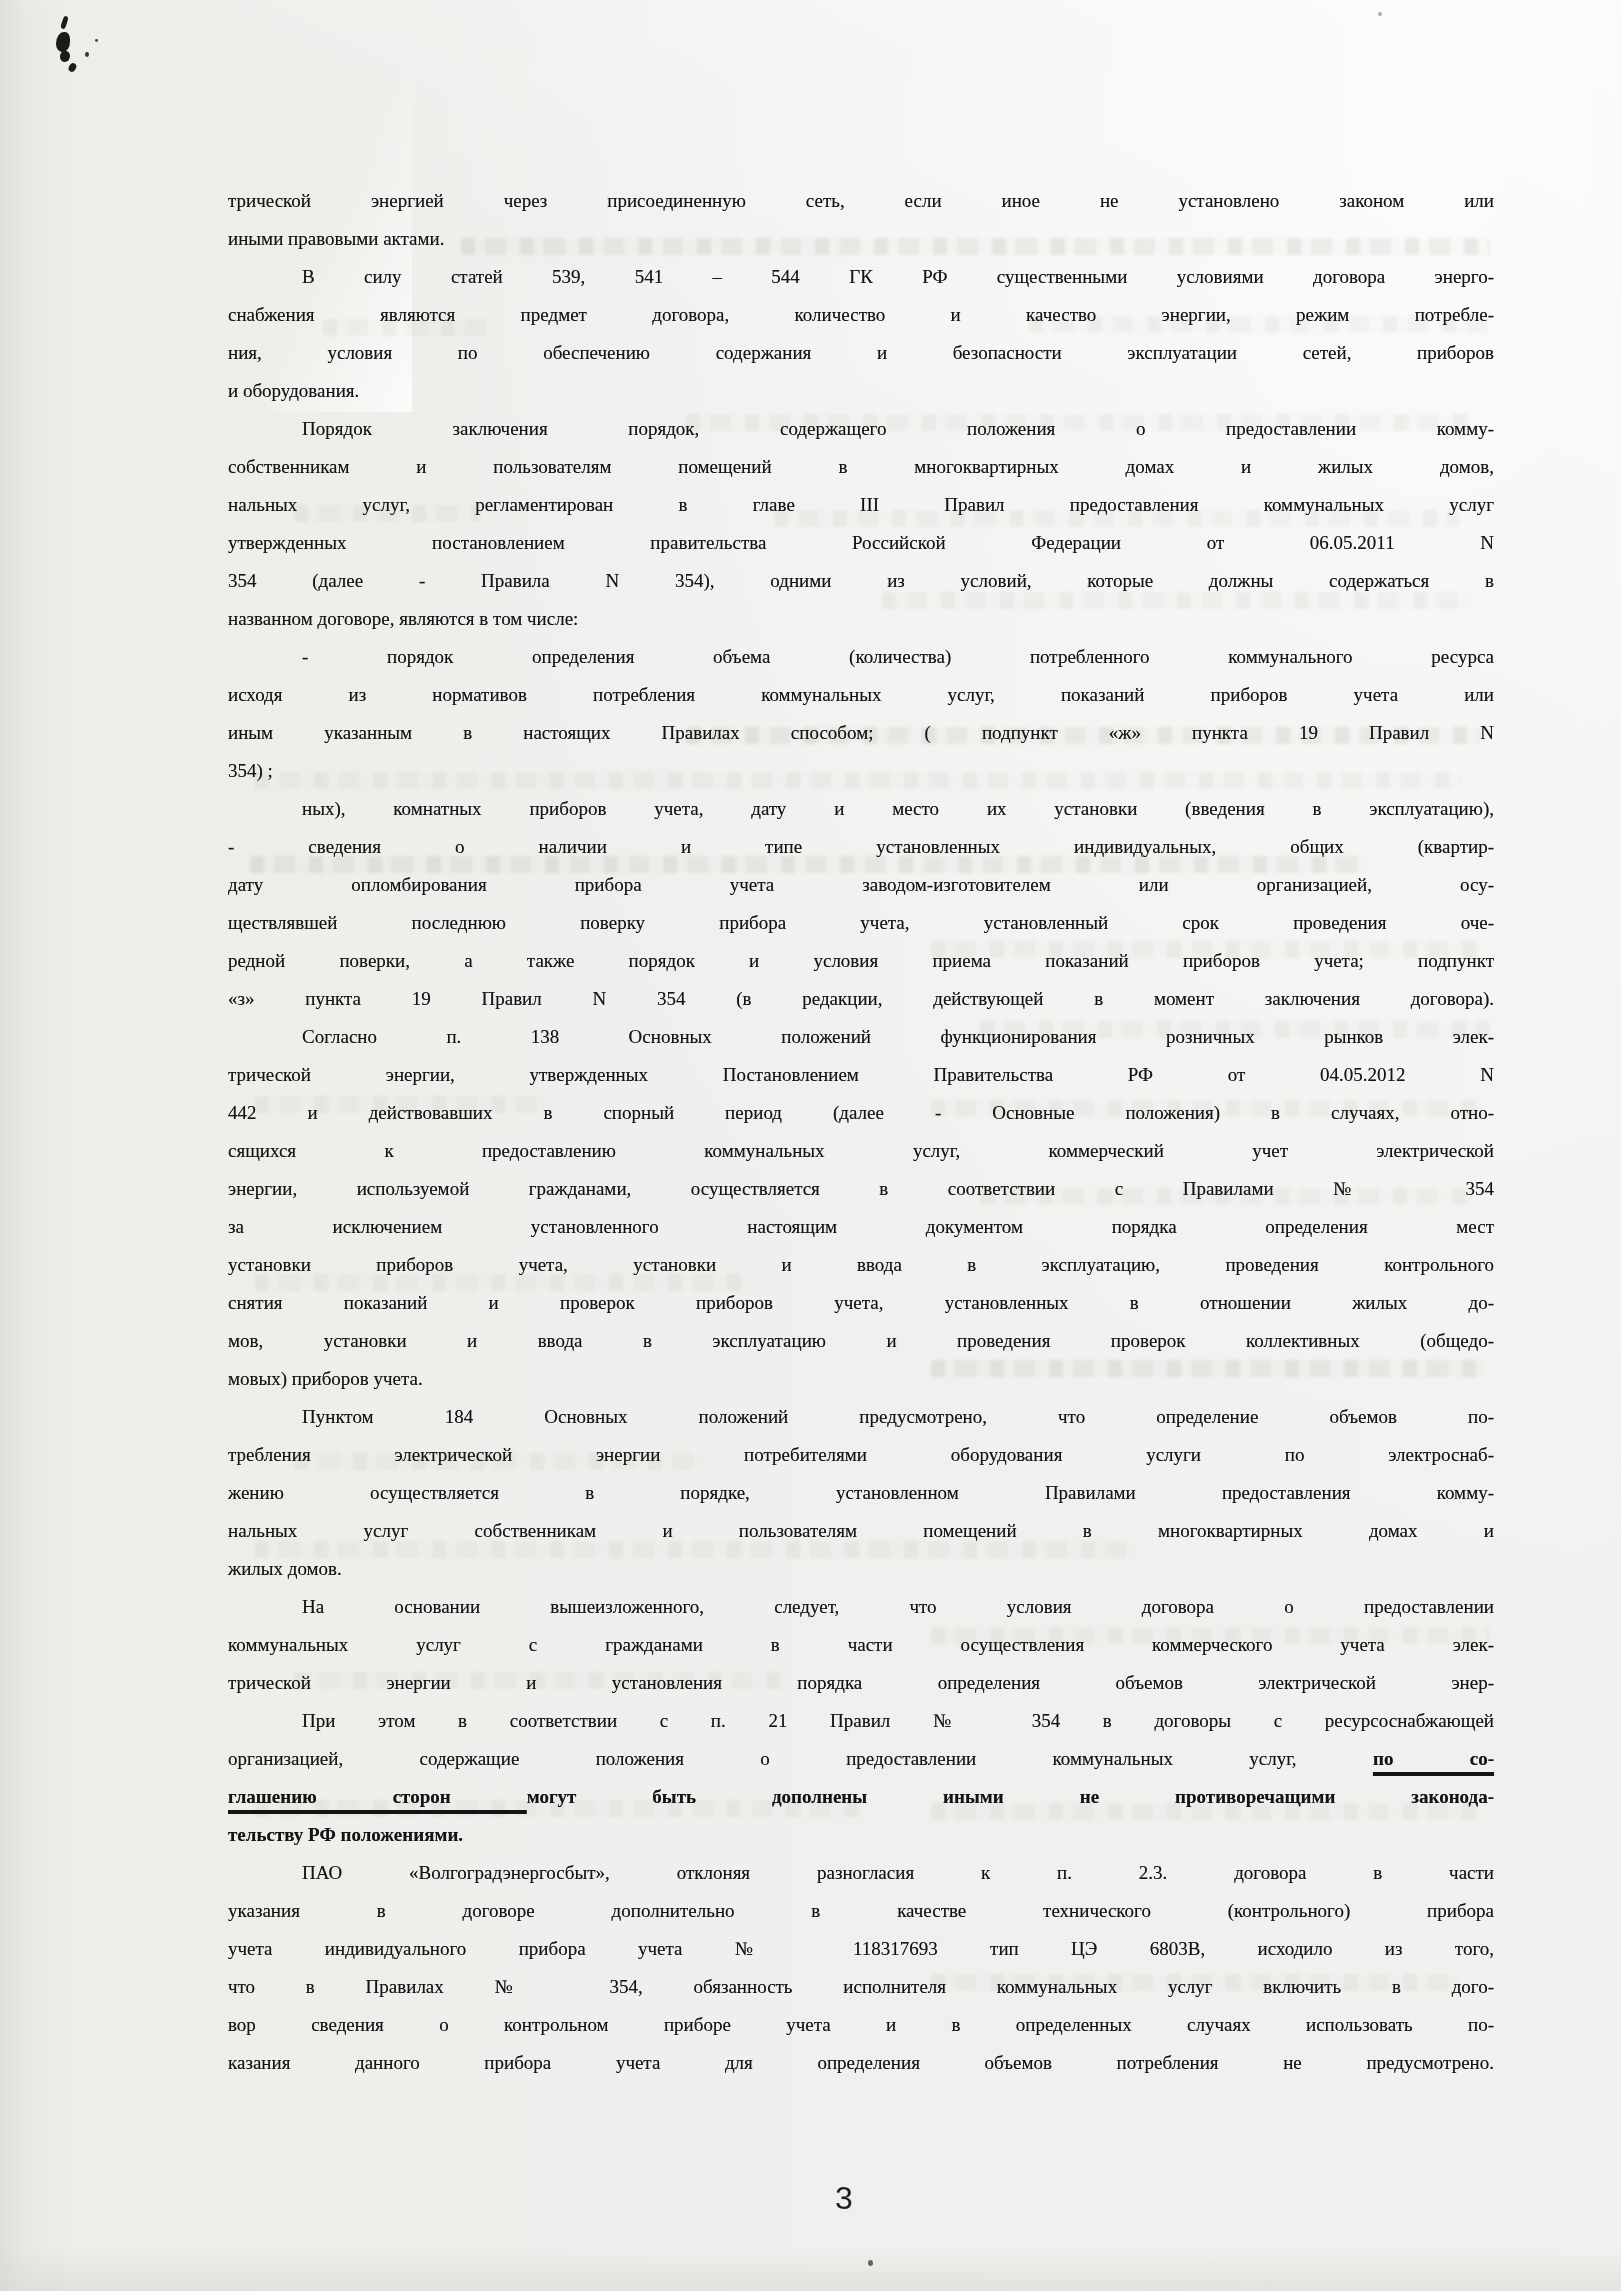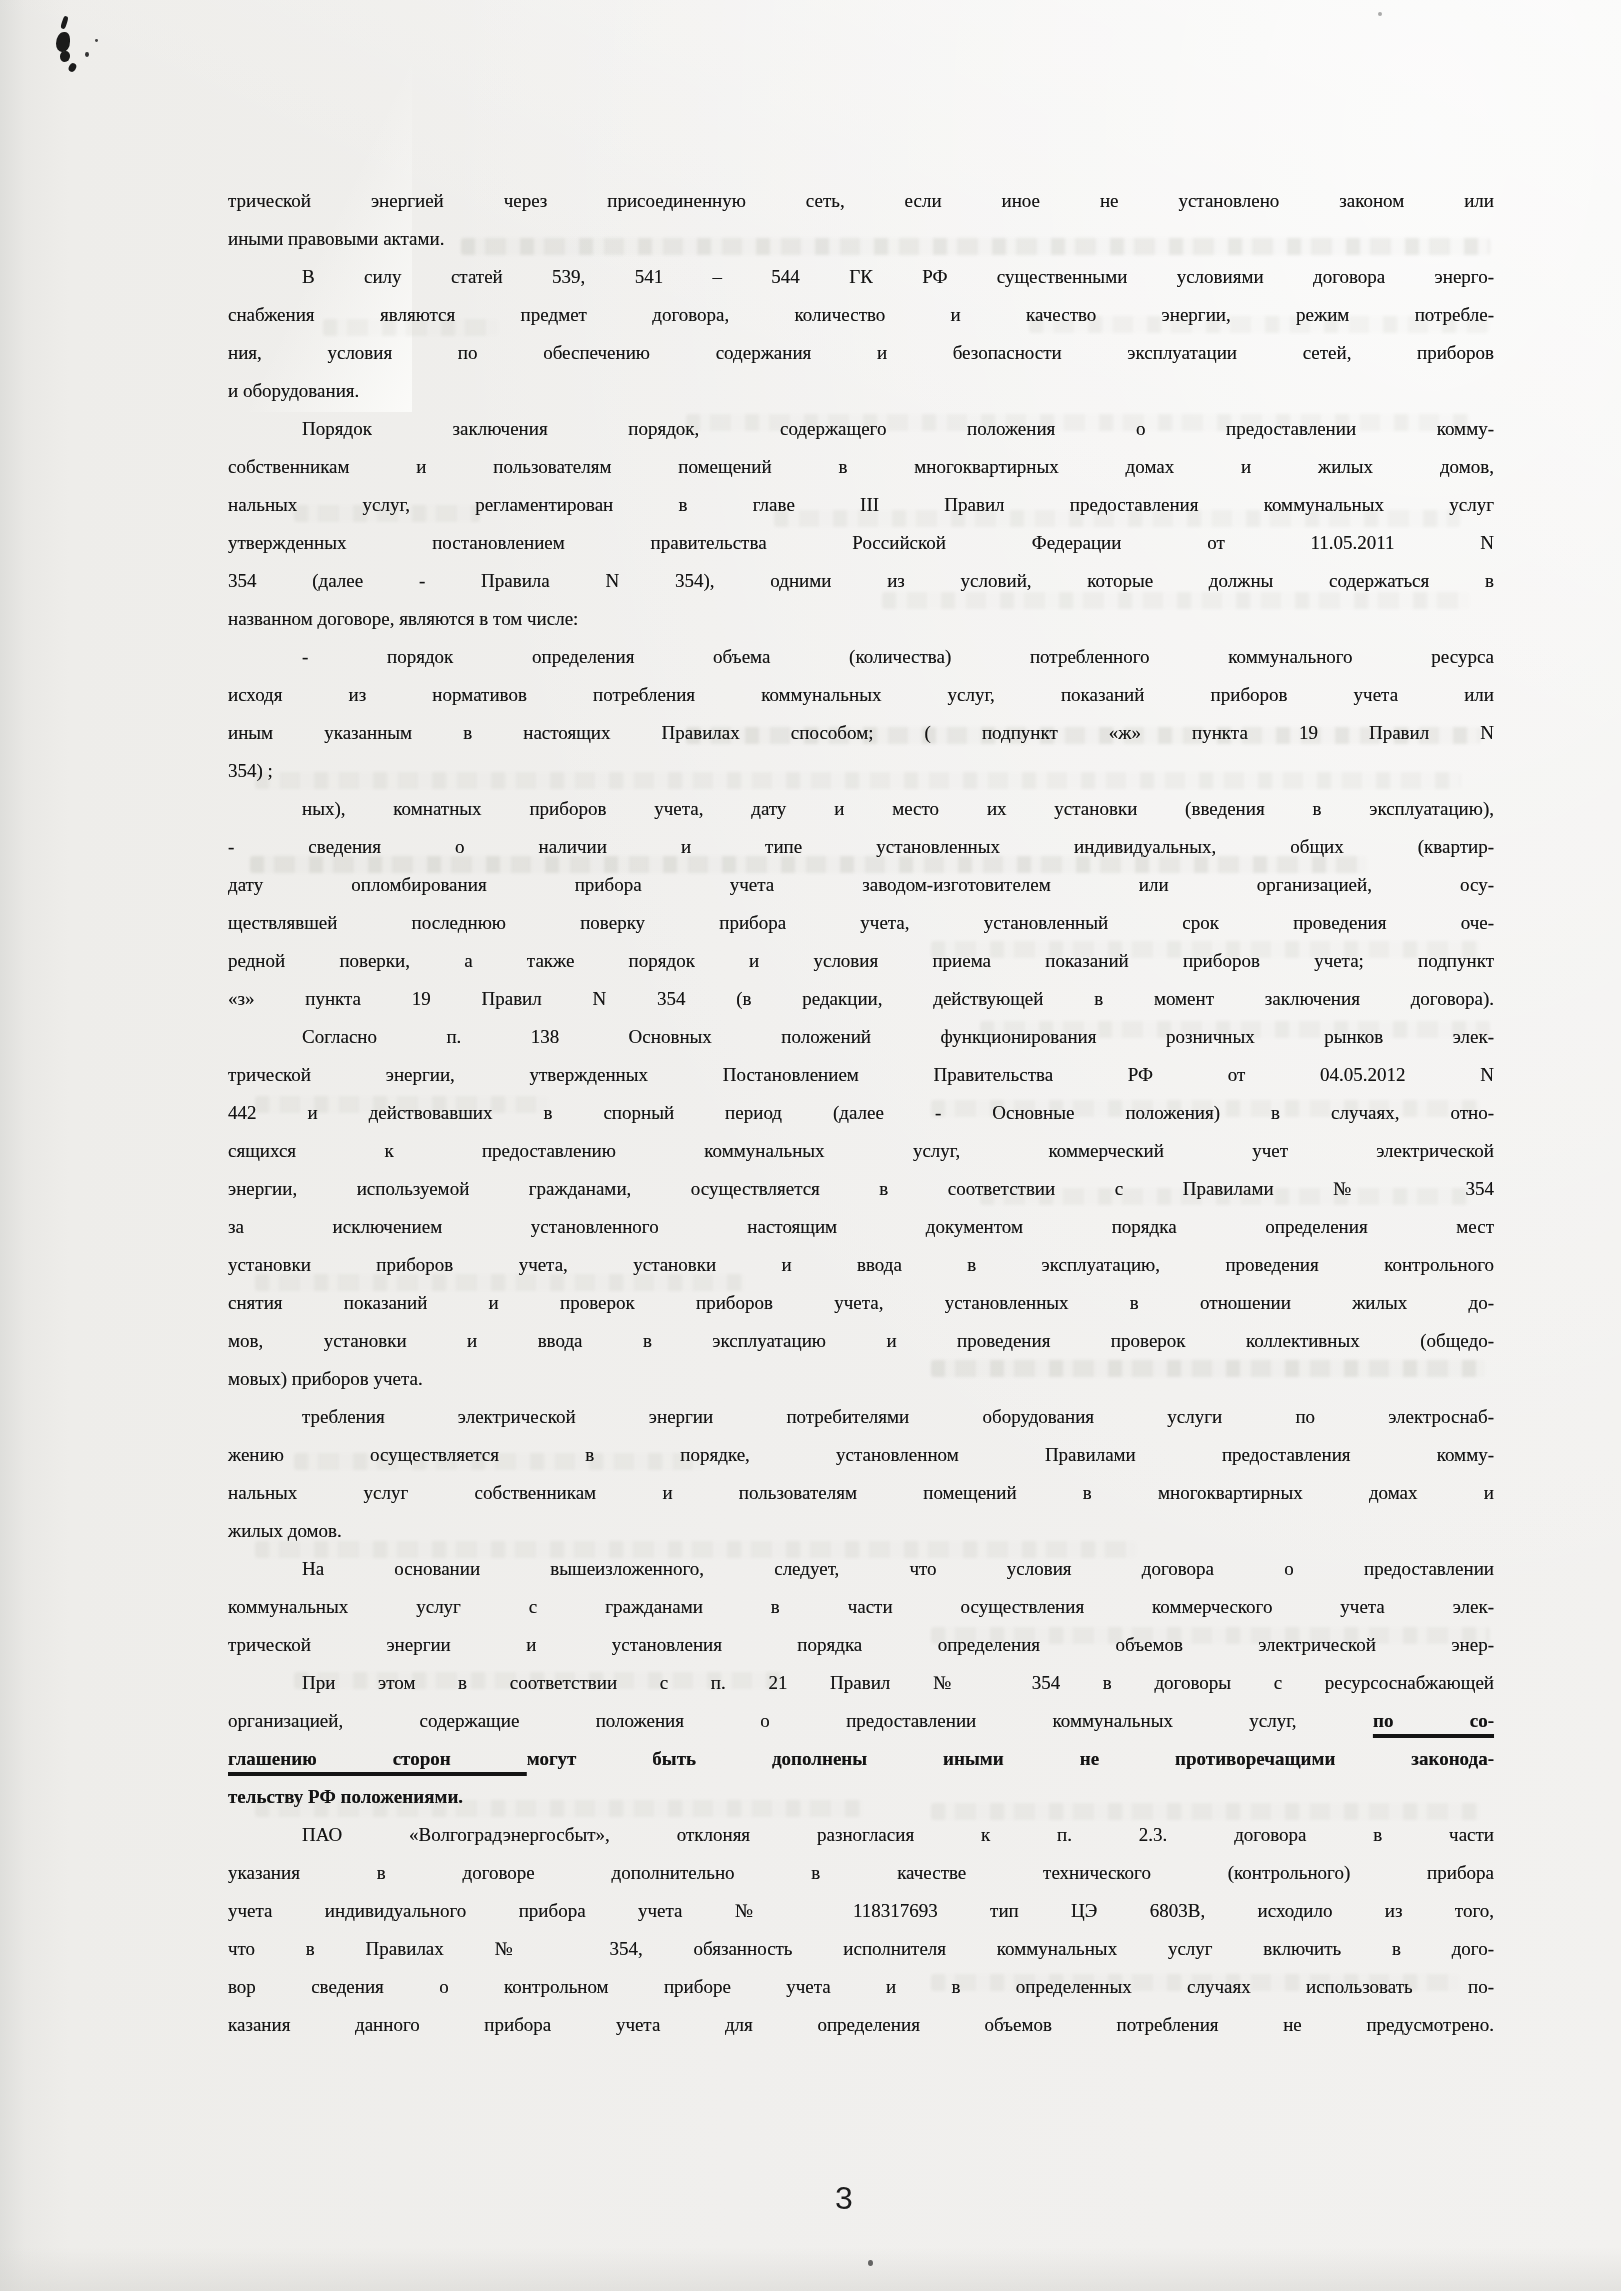--- a/index.html
+++ b/index.html
@@ -111,21 +111,21 @@
       <div class="para" data-indent="true">
         <div class="line"><span>В силу статей 539, 541 – 544 ГК РФ существенными условиями договора энерго-</span></div>
         <div class="line"><span>снабжения являются предмет договора, количество и качество энергии, режим потребле-</span></div>
         <div class="line"><span>ния, условия по обеспечению содержания и безопасности эксплуатации сетей, приборов</span></div>
         <div class="line end"><span>и оборудования.</span></div>
       </div>
       <div class="para" data-indent="true">
         <div class="line"><span>Порядок заключения порядок, содержащего положения о предоставлении комму-</span></div>
         <div class="line"><span>собственникам и пользователям помещений в многоквартирных домах и жилых домов,</span></div>
         <div class="line"><span>нальных услуг, регламентирован в главе III Правил предоставления коммунальных услуг</span></div>
-        <div class="line"><span>утвержденных постановлением правительства Российской Федерации от 11.05.2011 N</span></div>
+        <div class="line"><span>утвержденных постановлением правительства Российской Федерации от 06.05.2011 N</span></div>
         <div class="line"><span>354 (далее - Правила N 354), одними из условий, которые должны содержаться в</span></div>
         <div class="line end"><span>названном договоре, являются в том числе:</span></div>
       </div>
       <div class="para" data-indent="true">
         <div class="line"><span>- порядок определения объема (количества) потребленного коммунального ресурса</span></div>
         <div class="line"><span>исходя из нормативов потребления коммунальных услуг, показаний приборов учета или</span></div>
         <div class="line"><span>иным указанным в настоящих Правилах способом; ( подпункт «ж» пункта 19 Правил N</span></div>
         <div class="line end"><span>354) ;</span></div>
       </div>
       <div class="para" data-indent="true">
@@ -142,20 +142,21 @@
         <div class="line"><span>442 и действовавших в спорный период (далее - Основные положения) в случаях, отно-</span></div>
         <div class="line"><span>сящихся к предоставлению коммунальных услуг, коммерческий учет электрической</span></div>
         <div class="line"><span>энергии, используемой гражданами, осуществляется в соответствии с Правилами № 354</span></div>
         <div class="line"><span>за исключением установленного настоящим документом порядка определения мест</span></div>
         <div class="line"><span>установки приборов учета, установки и ввода в эксплуатацию, проведения контрольного</span></div>
         <div class="line"><span>снятия показаний и проверок приборов учета, установленных в отношении жилых до-</span></div>
         <div class="line"><span>мов, установки и ввода в эксплуатацию и проведения проверок коллективных (общедо-</span></div>
         <div class="line end"><span>мовых) приборов учета.</span></div>
       </div>
       <div class="para" data-indent="true">
+        <div class="line"><span>Пунктом 184 Основных положений предусмотрено, что определение объемов по-</span></div>
         <div class="line"><span>требления электрической энергии потребителями оборудования услуги по электроснаб-</span></div>
         <div class="line"><span>жению осуществляется в порядке, установленном Правилами предоставления комму-</span></div>
         <div class="line"><span>нальных услуг собственникам и пользователям помещений в многоквартирных домах и</span></div>
         <div class="line end"><span>жилых домов.</span></div>
       </div>
       <div class="para" data-indent="true">
         <div class="line"><span>На основании вышеизложенного, следует, что условия договора о предоставлении</span></div>
         <div class="line"><span>коммунальных услуг с гражданами в части осуществления коммерческого учета элек-</span></div>
         <div class="line"><span>трической энергии и установления порядка определения объемов электрической энер-</span></div>
       </div>

